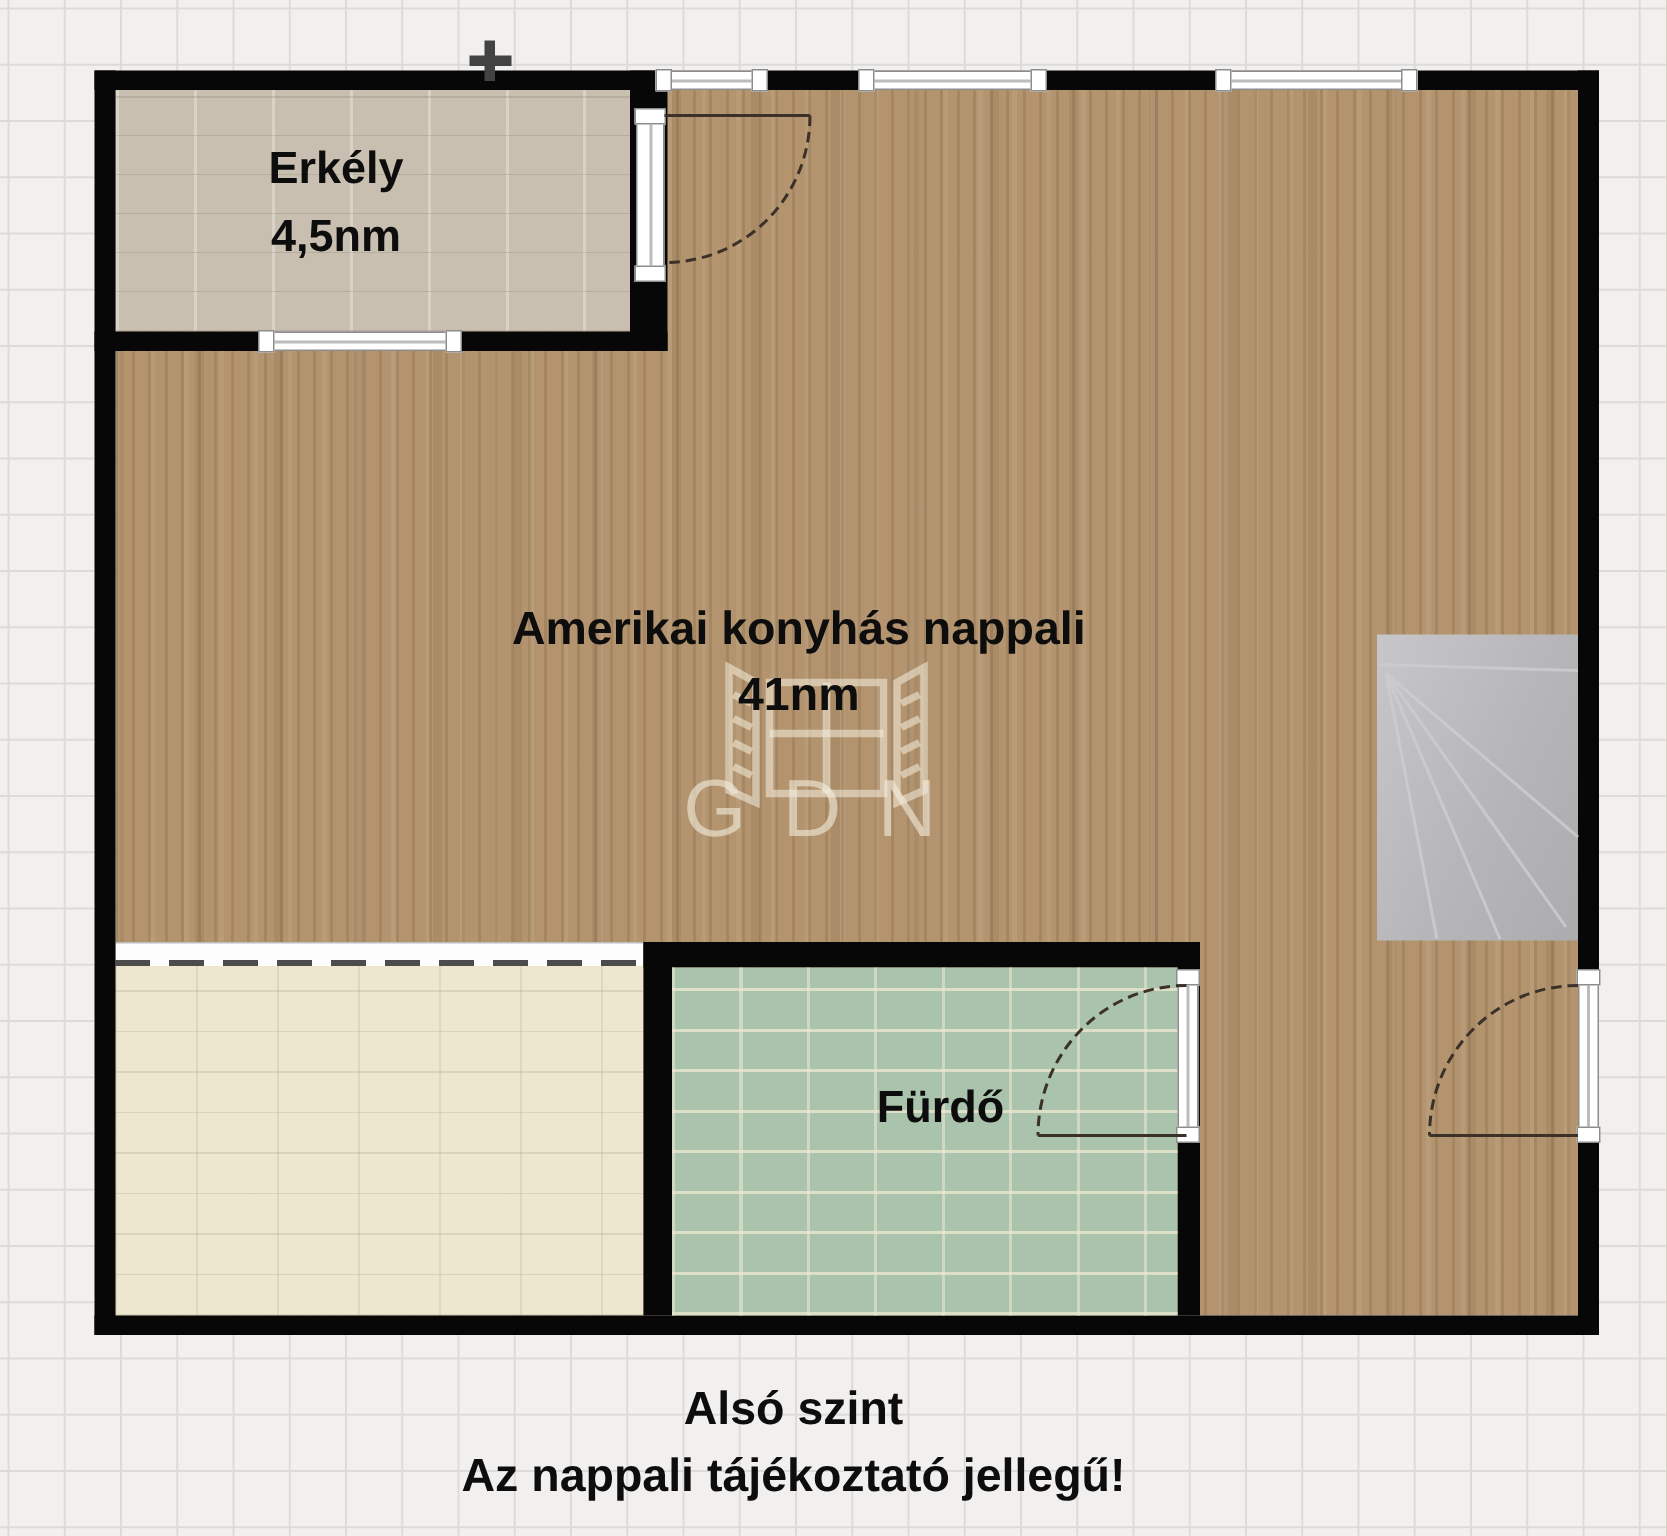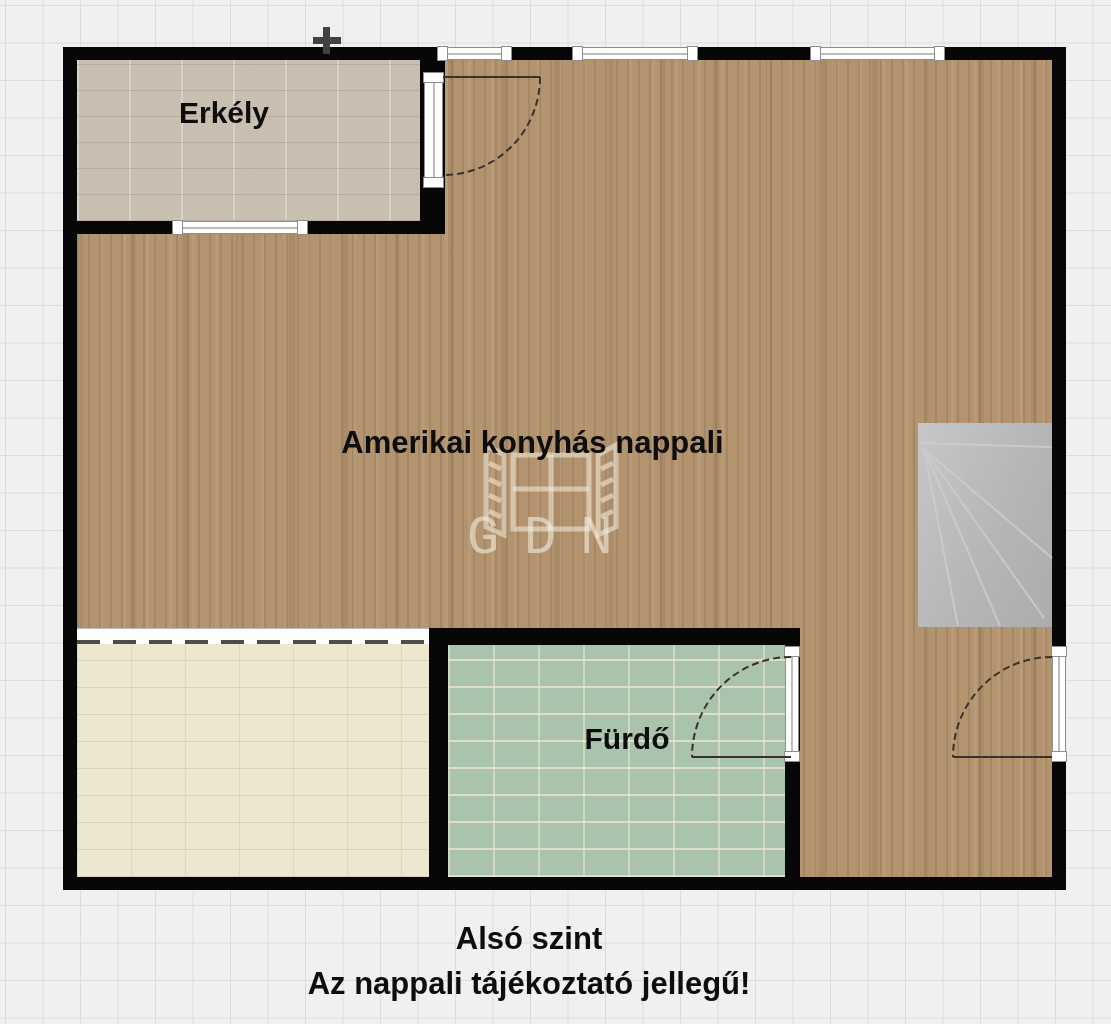--- a/index.html
+++ b/index.html
@@ -64,29 +64,29 @@
   .window .mid-h{position:absolute;left:7px;right:7px;top:50%;height:2px;margin-top:-1px;background:#bcbcbc;}
   .window .mid-v{position:absolute;top:7px;bottom:7px;left:50%;width:2px;margin-left:-1px;background:#bcbcbc;}
   .window .cap-l{position:absolute;left:-1px;top:-2px;bottom:-2px;width:9px;background:#fff;border:1px solid #8d8d8d;}
   .window .cap-r{position:absolute;right:-1px;top:-2px;bottom:-2px;width:9px;background:#fff;border:1px solid #8d8d8d;}
   .window .cap-t{position:absolute;top:-1px;left:-2px;right:-2px;height:9px;background:#fff;border:1px solid #8d8d8d;}
   .window .cap-b{position:absolute;bottom:-1px;left:-2px;right:-2px;height:9px;background:#fff;border:1px solid #8d8d8d;}
 
   
   .room-label{position:absolute;text-align:center;color:#0d0d0d;font-weight:bold;}
   .lbl-balcony{left:77px;top:90px;width:294px;font-size:30px;line-height:45px;}
-  .lbl-living{left:180px;top:421px;width:705px;font-size:31px;line-height:44px;}
+  .lbl-living{left:180px;top:397px;width:705px;font-size:31px;line-height:44px;}
   .lbl-bath{left:448px;top:716px;width:358px;font-size:30px;line-height:46px;}
   .caption{position:absolute;left:0;top:916px;width:1058px;text-align:center;
     color:#0d0d0d;font-weight:bold;font-size:31px;line-height:45px;}
 
   
   .wm-text{
     position:absolute;left:352px;top:508px;width:400px;text-align:center;
-    font-family:Liberation Mono, monospace;font-size:54px;letter-spacing:0.45em;
+    font-family:Liberation Sans, sans-serif;font-size:54px;letter-spacing:0.45em;
     color:rgba(244,239,224,0.60);
   }
   .plus-icon{position:absolute;left:313px;top:27px;width:28px;height:27px;}
   .plus-icon .ph{position:absolute;left:0;top:10px;width:28px;height:7px;background:#424242;}
   .plus-icon .pv{position:absolute;left:10px;top:0;width:7px;height:27px;background:#424242;}
 
   svg.overlay{position:absolute;left:0;top:0;pointer-events:none;}
 </style>
 </head>
 <body>
@@ -196,23 +196,25 @@
         <line x1="118" y1="76" x2="130" y2="70"></line>
       <rect x="30" y="14" width="76" height="74"></rect>
       <line x1="68" y1="14" x2="68" y2="88"></line>
       <line x1="30" y1="48" x2="106" y2="48"></line>
     </g>
   </svg>
   <div class="wm-text">GDN</div>
 
   <div class="room-label lbl-balcony">
     <div>Erkély</div>
+    <div>4,5nm</div>
   </div>
   <div class="room-label lbl-living">
     <div>Amerikai konyhás nappali</div>
+    <div>41nm</div>
   </div>
   <div class="room-label lbl-bath">
     <div>Fürdő</div>
   </div>
 
   <div class="caption">
     <div>Alsó szint</div>
     <div>Az nappali tájékoztató jellegű!</div>
   </div>
 

